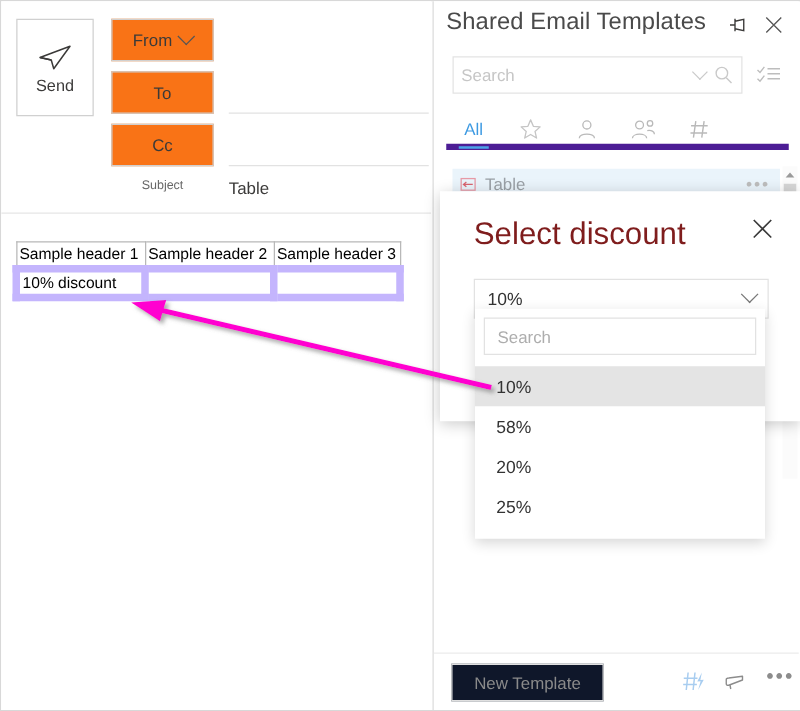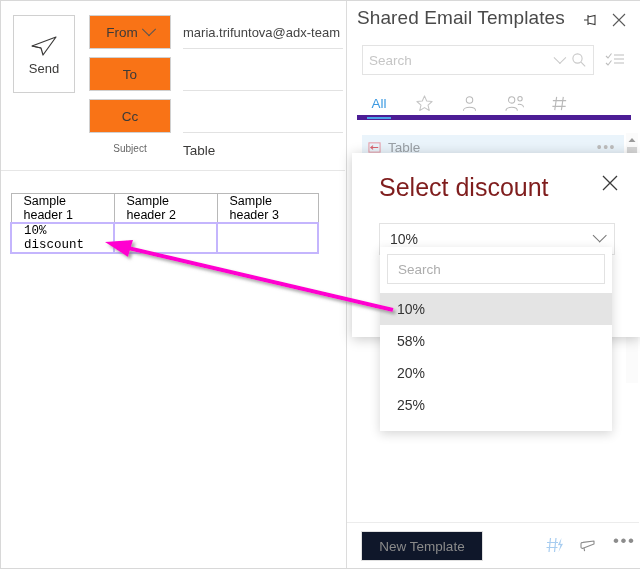--- a/index.html
+++ b/index.html
@@ -47,26 +47,26 @@
   .v-to{top:57px;}
   .v-cc{top:99px;}
 
   .subject-lbl{position:absolute;left:88px;top:142px;width:82px;text-align:center;font-size:10px;color:#666;}
   .subject-val{position:absolute;left:182px;top:142px;font-size:13.5px;color:#3b3a39;}
 
   
   .mail-body{position:absolute;left:0;top:171px;width:344px;height:396px;background:#fff;}
   table.sample{position:absolute;left:9px;top:21px;border-collapse:collapse;table-layout:fixed;}
   table.sample td{
-    height:21px;padding:0 12px;font-size:12.5px;color:#000;
+    height:21px;padding:0 2px;font-size:12.5px;color:#000;
     font-family:"Liberation Sans", sans-serif;vertical-align:middle;
     box-sizing:border-box;
   }
   table.sample tr.hdr td{border:1px solid #b8b8b8;}
-  table.sample tr.sel td{border:2px solid #c4b5fd;height:23px;font-family:Liberation Mono, monospace;}
+  table.sample tr.sel td{border:6px solid #c4b5fd;height:23px;}
   table.sample td.c1{width:103px;}
   table.sample td.c2{width:103px;}
   table.sample td.c3{width:101px;}
 
   
   .arrow-layer{position:absolute;left:0;top:0;width:640px;height:569px;pointer-events:none;}
 
   
   .pane{position:absolute;left:345px;top:0;width:294px;height:567px;background:#fff;border-left:1px solid #dcdcdc;box-sizing:border-box;overflow:hidden;}
   .pane-title{position:absolute;left:10px;top:6px;font-size:19px;color:#4a4a4a;font-weight:400;letter-spacing:.1px;white-space:nowrap;}
@@ -169,21 +169,20 @@
         <span>From</span>
         <span class="chev"></span>
       </div>
       <div class="fld-btn fld-cc">
         <span>Cc</span>
       </div>
       <div class="fld-btn fld-to">
         <span>To</span>
       </div>
 
-      <div class="fld-value v-from">maria.trifuntova@adx-team</div>
       <div class="fld-value v-to"></div>
       <div class="fld-value v-cc"></div>
 
       <div class="subject-lbl">Subject</div>
       <div class="subject-val">Table</div>
     </div>
 
     <div class="mail-body">
       <table class="sample">
         <tbody>

